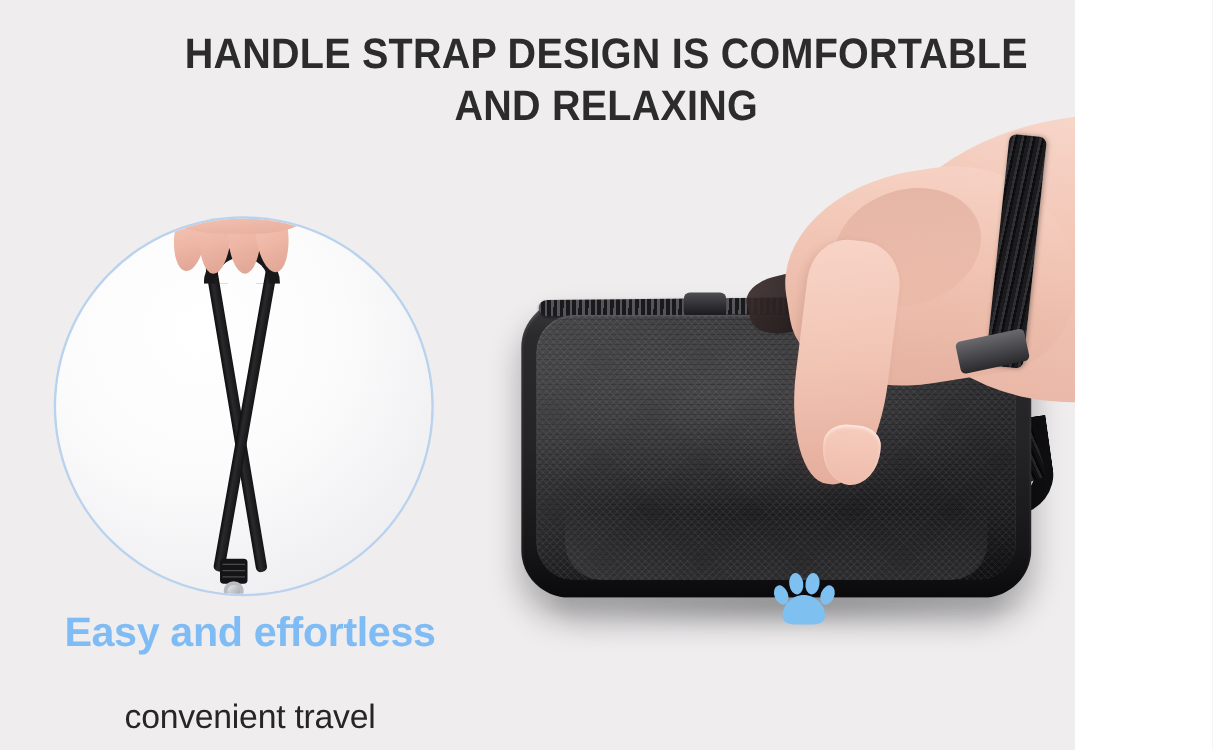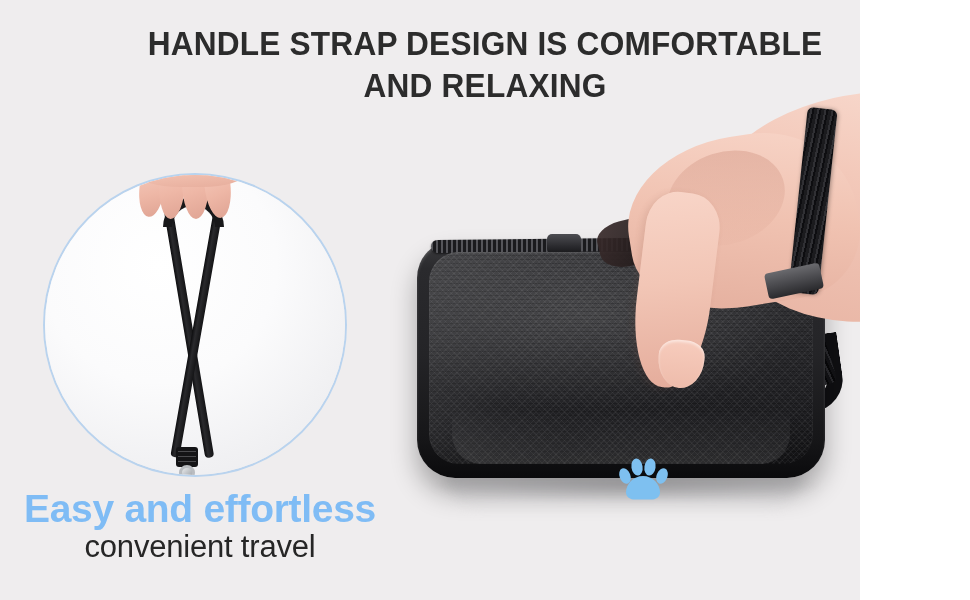--- a/index.html
+++ b/index.html
@@ -153,32 +153,32 @@
   }
 
   
   .caption-main {
     position: absolute;
     left: 0;
     top: 487px;
     width: 400px;
     text-align: center;
     color: #7fbcf5;
-    font-size: 39px;
+    font-size: 33px;
     font-weight: bold;
     letter-spacing: -0.3px;
   }
   .caption-sub {
     position: absolute;
     left: 0;
-    top: 529px;
+    top: 558px;
     width: 400px;
     text-align: center;
     color: #262626;
-    font-size: 31px;
+    font-size: 27px;
     letter-spacing: -0.2px;
   }
 
   
   .photo {
     position: absolute;
     left: 380px;
     top: 100px;
     width: 590px;
     height: 420px;

